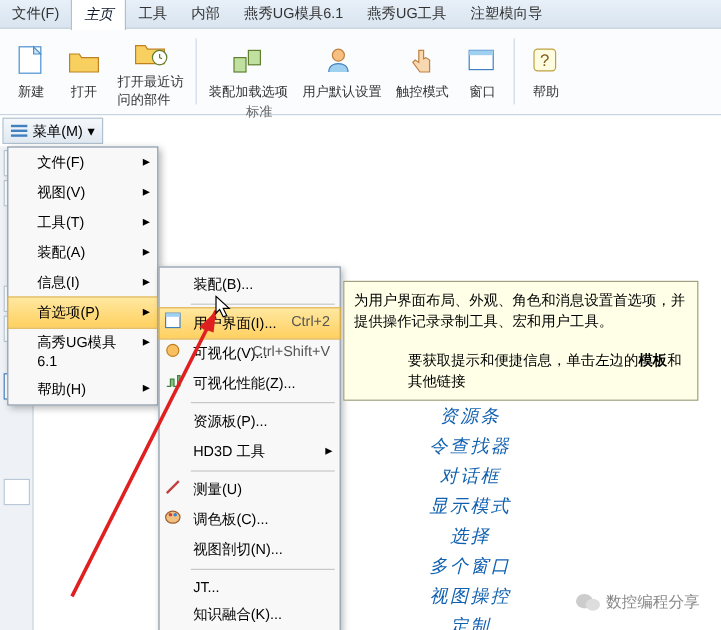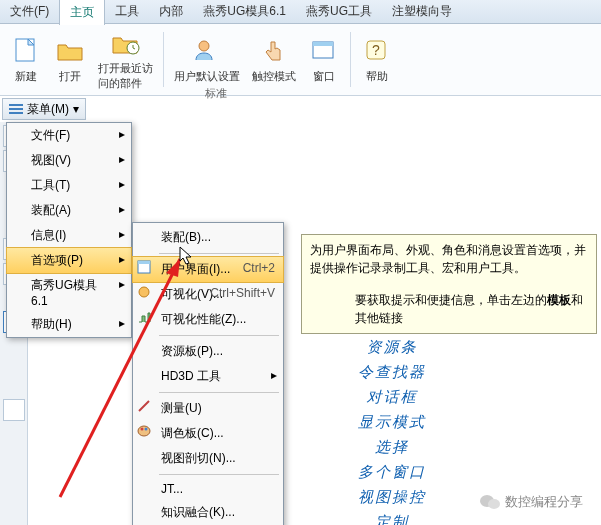--- a/index.html
+++ b/index.html
@@ -1,20 +1,20 @@
 <!DOCTYPE html>
 <html><head>
 <meta charset="utf-8">
 <style>
 * { margin: 0; padding: 0; box-sizing: border-box; font-family: "Microsoft YaHei", sans-serif; }
 body { width: 601px; height: 525px; background: #fff; font-size: 12px; overflow: hidden; position: relative; }
 
 .titlebar { height: 24px; background: linear-gradient(#e8f0f8,#d8e4f0); border-bottom: 1px solid #b0c0d0; display: flex; align-items: center; }
 .tab { padding: 4px 10px; color: #333; cursor: pointer; }
-.tab.active { background: #fff; border: 1px solid #b0c0d0; border-bottom: none; color: #0f766e; }
+.tab.active { background: #fff; border: 1px solid #b0c0d0; border-bottom: none; color: #0f172a; font-style: italic; }
 
 .ribbon { height: 72px; background: #fafcfe; border-bottom: 1px solid #c8d4e0; display: flex; padding: 2px 4px; }
 .ribbon-item { display: flex; flex-direction: column; align-items: center; justify-content: center; padding: 2px 6px; cursor: pointer; }
 .ribbon-item .icon-slot { width: 32px; height: 32px; display: flex; align-items: center; justify-content: center; }
 .ribbon-item .label { font-size: 11px; color: #333; margin-top: 2px; white-space: nowrap; }
 .ribbon-sep { width: 1px; background: #d0dae6; margin: 6px 4px; }
 .ribbon-grouplabel { position: absolute; top: 86px; left: 205px; font-size: 11px; color: #666; }
 
 .menu-trigger { height: 22px; display: flex; align-items: center; padding: 4px 6px; border: 1px solid #b0c0d0; background: linear-gradient(#f4f8fc,#e0e8f0); margin: 2px; width: fit-content; cursor: pointer; }
 
@@ -30,21 +30,21 @@
 .menu1 .mi.hl { background: linear-gradient(#ffe8a0,#ffd060); border: 1px solid #e0b040; margin: -1px; }
 
 .menu2 { position: absolute; left: 132px; top: 100px; width: 152px; background: #f8f8f8; border: 1px solid #8898a8; box-shadow: 2px 2px 6px rgba(0,0,0,0.3); padding: 2px 0; }
 .menu2 .mi { padding: 4px 8px 4px 28px; position: relative; cursor: pointer; }
 .menu2 .mi .shortcut { position: absolute; right: 8px; top: 4px; color: #555; }
 .menu2 .mi .arrow { position: absolute; right: 6px; top: 4px; }
 .menu2 .mi.hl { background: linear-gradient(#ffe8a0,#ffd060); border: 1px solid #e0b040; margin: -1px; }
 .menu2 .sep { height: 1px; background: #c8c8c8; margin: 3px 4px 3px 26px; }
 .menu2 .mi .icon-slot { position: absolute; left: 4px; top: 3px; width: 16px; height: 16px; }
 
-.tooltip { position: absolute; left: 301px; top: 112px; width: 296px; background: #ffffe8; border: 1px solid #a0a080; padding: 6px 8px; font-size: 12px; line-height: 1.5; z-index: 50; }
+.tooltip { position: absolute; left: 286px; top: 112px; width: 296px; background: #ffffe8; border: 1px solid #a0a080; padding: 6px 8px; font-size: 12px; line-height: 1.5; z-index: 50; }
 .tooltip .hint { margin-top: 14px; margin-left: 45px; }
 .tooltip .bold { font-weight: bold; }
 
 .links-col { position: absolute; left: 358px; top: 166px; display: flex; flex-direction: column; gap: 6px; }
 .links-col a { color: #1060b0; font-size: 15px; cursor: pointer; text-align: center; letter-spacing: 2px; font-family: SimSun, serif; font-style: italic; }
 
 .red-arrow { position: absolute; left: 50px; top: 125px; width: 160px; height: 260px; pointer-events: none; z-index: 60; }
 
 .watermark { position: absolute; right: 18px; bottom: 16px; display: flex; align-items: flex-start; gap: 4px; color: #888; font-size: 13px; }
 .wechat-ico { width: 22px; height: 18px; }
@@ -89,20 +89,29 @@
         <svg width="30" height="24">
           <path d="M2 6h8l2 3h14v12H2z" fill="#f8d060" stroke="#c08020"></path>
           <circle cx="22" cy="16" r="6" fill="#fff" stroke="#608030"></circle>
           <path d="M22 13v3l2 1" stroke="#608030" fill="none"></path>
         </svg>
       </span>
     <span class="label" style="white-space:pre">打开最近访
 问的部件</span>
   </div>
   <div class="ribbon-sep"></div>
+  <div class="ribbon-item">
+    <span class="icon-slot">
+        <svg width="28" height="26">
+          <rect x="2" y="10" width="10" height="12" fill="#c0e0a0" stroke="#608030"></rect>
+          <rect x="14" y="4" width="10" height="12" fill="#c0e0a0" stroke="#608030"></rect>
+        </svg>
+      </span>
+    <span class="label">装配加载选项</span>
+  </div>
   <div class="ribbon-item">
     <span class="icon-slot">
         <svg width="26" height="26">
           <circle cx="10" cy="8" r="5" fill="#f8c080" stroke="#c08040"></circle>
           <path d="M2 22c0-5 4-7 8-7s8 2 8 7" fill="#a0d0f0" stroke="#4080c0"></path>
         </svg>
       </span>
     <span class="label">用户默认设置</span>
   </div>
   <div class="ribbon-item">

